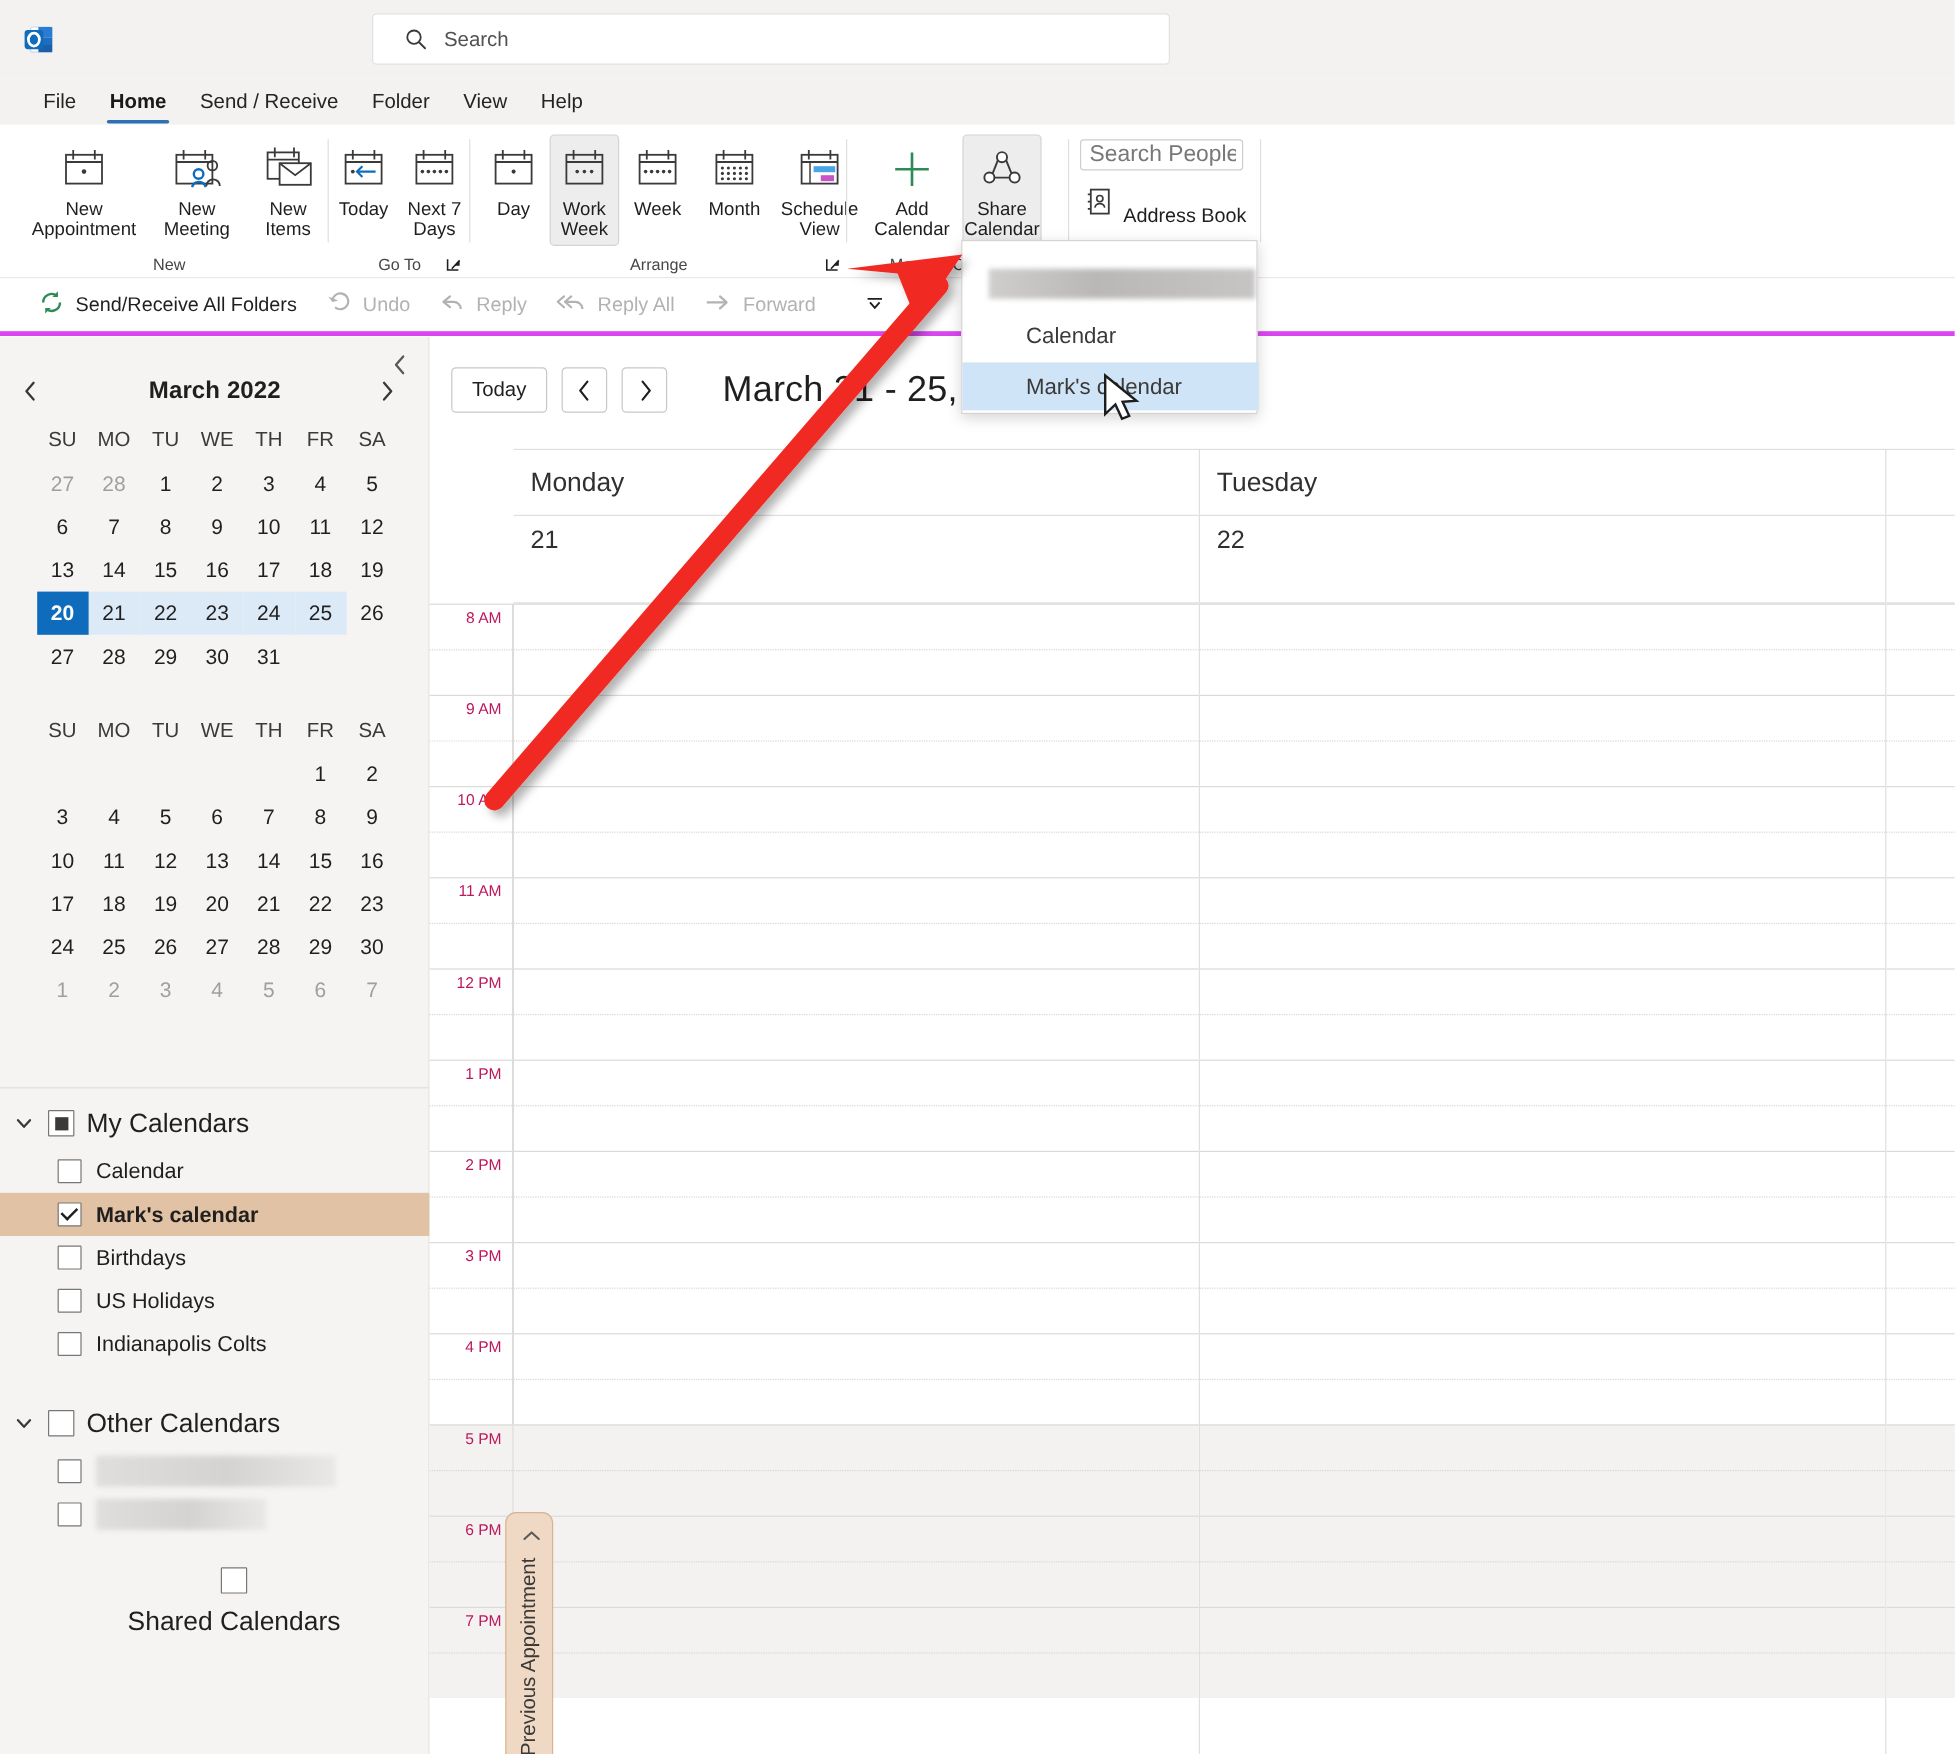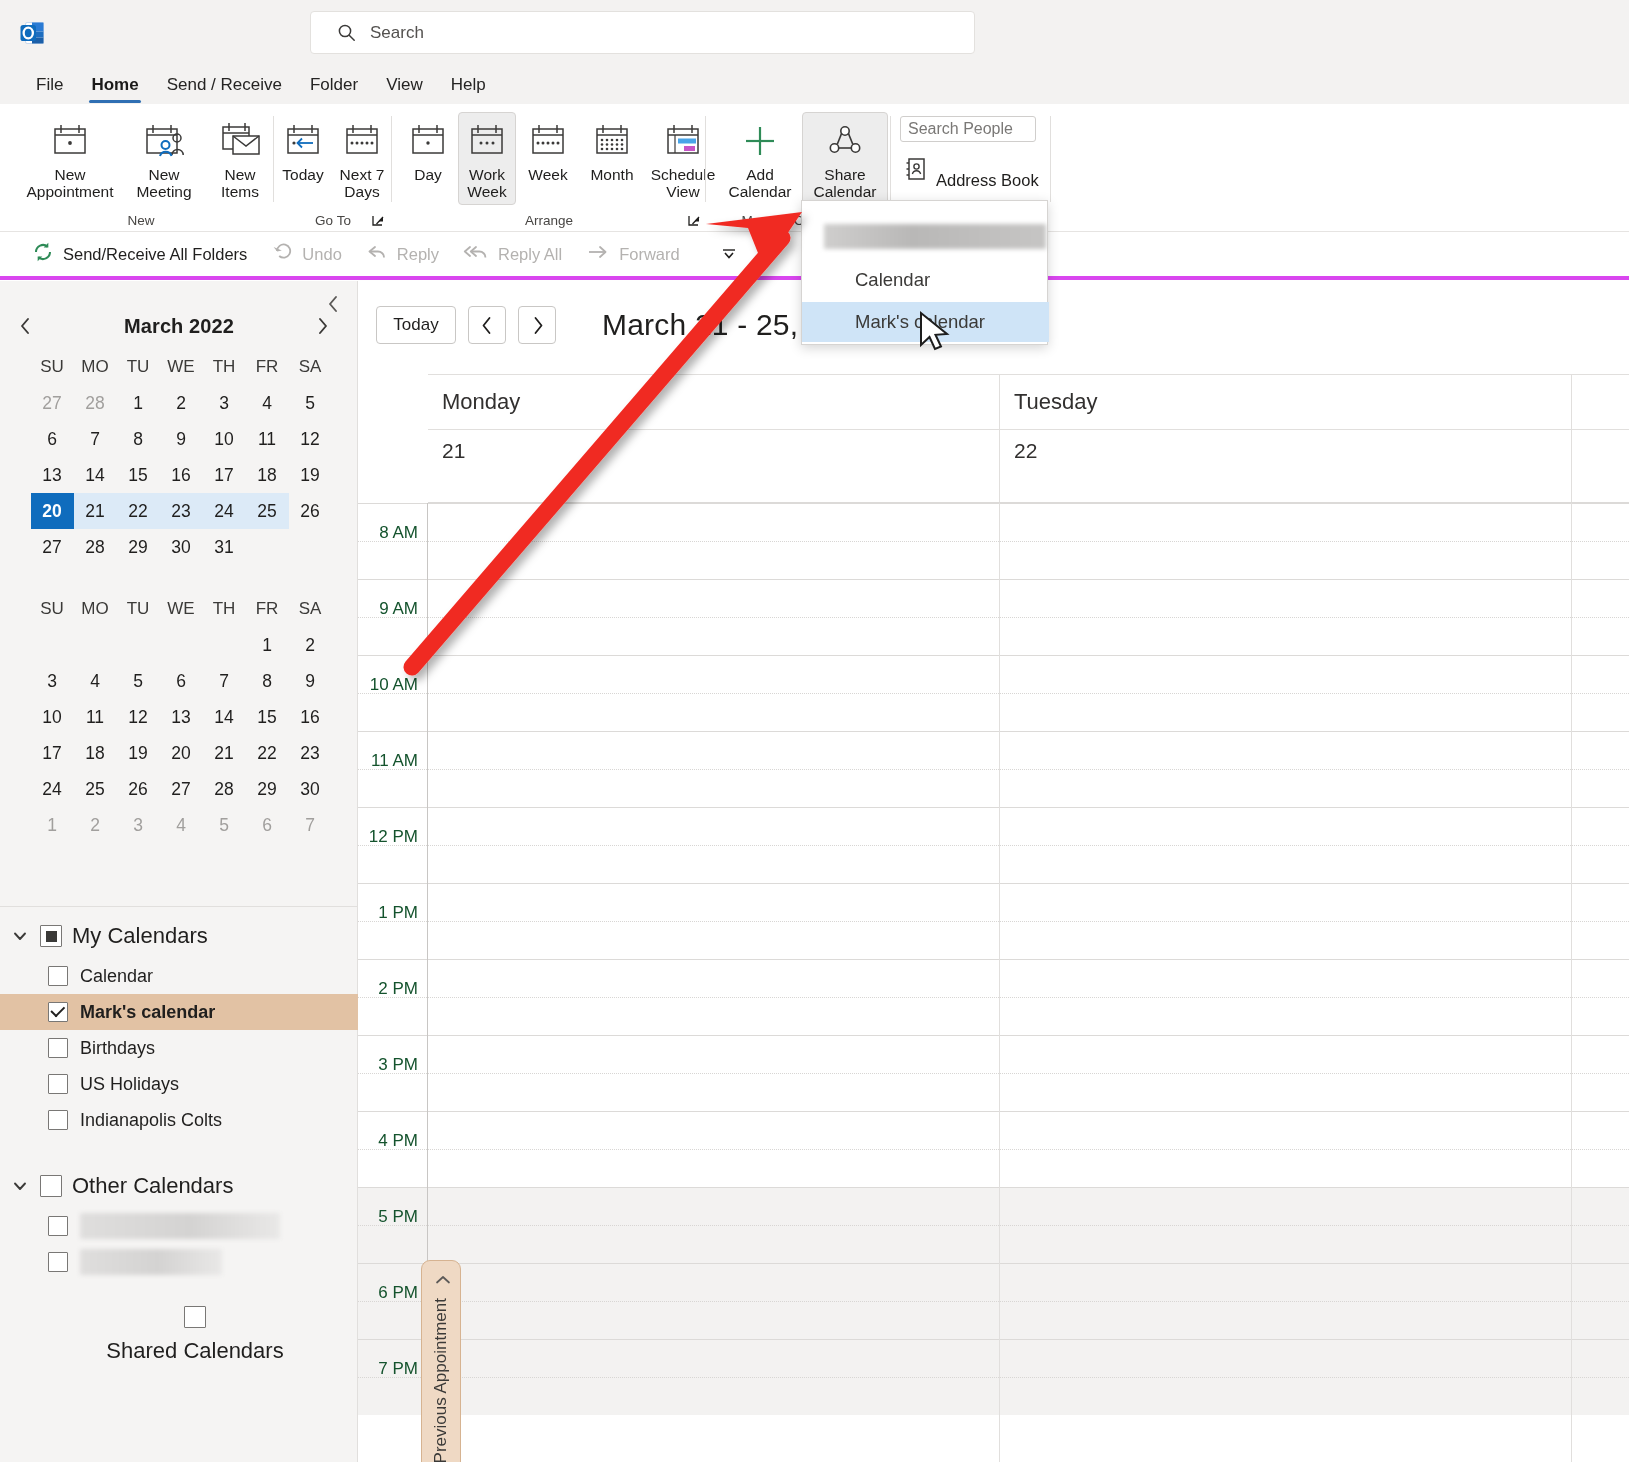--- a/index.html
+++ b/index.html
@@ -78,21 +78,21 @@
   }
 
   
   .people-box {
     position:absolute; top:12px; width:136px; height:26px;
     border:1px solid #d0cecc; border-radius:3px; background:#fff;
     display:flex; align-items:center; padding-left:7px;
   }
   .people-box input {
     border:none; outline:none; background:transparent; width:122px;
-    font-family:"Liberation Sans", sans-serif; font-size:16px; color:#6d28d9;
+    font-family:"Liberation Sans", sans-serif; font-size:19px; color:#6d28d9;
   }
   .people-box input::placeholder { color:#7a7876; opacity:1; }
   .addrbook {
     position:absolute; top:44px; display:flex; align-items:center; gap:9px;
     padding:3px 5px; border-radius:3px; cursor:default;
   }
   .addrbook .lbl { font-size:16.5px; color:#1f1e1d;margin-top:20px; }
 
   
   .qat {
@@ -236,21 +236,21 @@
   .hour-row { position:relative; height:76px; }
   .hour-row .hr-line {
     position:absolute; left:0; right:0; top:0; height:1px; background:#dcdad8;
   }
   .hour-row .half-line {
     position:absolute; left:0; right:0; top:38px; height:0;
     border-top:1px dotted #d8d6d4;
   }
   .time-col .hour-row { border-right:none; }
   .time-lbl {
-    position:absolute; right:9px; top:20px; font-size:17px; color:#14532d;
+    position:absolute; right:9px; top:4px; font-size:13px; color:#be185d;
     white-space:nowrap;
   }
   .cols {
     position:absolute; left:70px; top:134px; right:0; bottom:0; display:flex;
   }
   .daycol {
     width:572px; flex:0 0 572px; border-right:1px solid #e1dfdd; position:relative;
   }
   .hour-row.offwork { background:#f3f2f1; }
   .time-col .hour-row.offwork { background:#f3f2f1; }
@@ -528,21 +528,21 @@
       <div class="rbtn" style="left:12px; width:84px;">
         <span class="ico">
           <svg width="42" height="40" viewBox="0 0 42 40">
             <line x1="21" y1="6" x2="21" y2="34" stroke="#2e8b57" stroke-width="2.2"></line>
             <line x1="7" y1="20" x2="35" y2="20" stroke="#2e8b57" stroke-width="2.2"></line>
           </svg>
         </span>
         <span class="lbl">Add
 Calendar</span>
       </div>
-      <div class="rbtn sel" style="left:96px; width:86px;justify-content:space-between;">
+      <div class="rbtn sel" style="left:96px; width:66px;justify-content:space-between;">
         <span class="ico">
           <svg width="42" height="40" viewBox="0 0 42 40">
             <circle cx="21" cy="10" r="4.2" fill="#fff" stroke="#3b3a39" stroke-width="1.6"></circle>
             <circle cx="10.5" cy="27" r="4.2" fill="#fff" stroke="#3b3a39" stroke-width="1.6"></circle>
             <circle cx="31.5" cy="27" r="4.2" fill="#fff" stroke="#3b3a39" stroke-width="1.6"></circle>
             <path d="M17.6 12.4 L13.3 23.2" stroke="#3b3a39" stroke-width="1.6"></path>
             <path d="M24.4 12.4 L28.8 23.2" stroke="#3b3a39" stroke-width="1.6"></path>
             <path d="M14.7 27 h12.6" stroke="#3b3a39" stroke-width="1.6"></path>
           </svg>
         </span>

